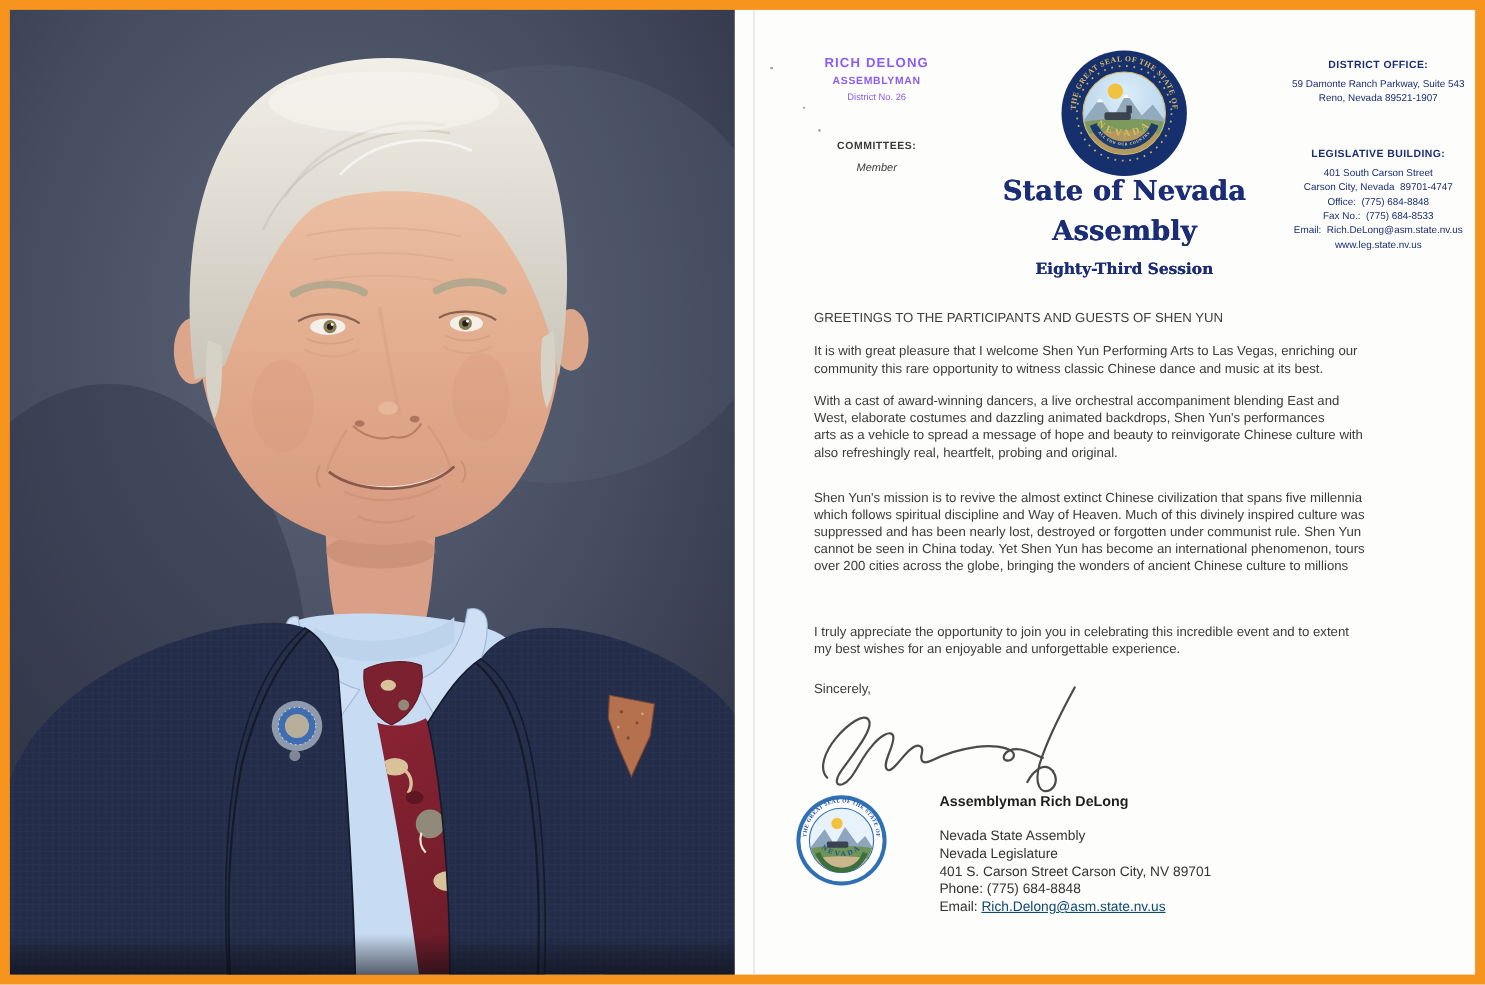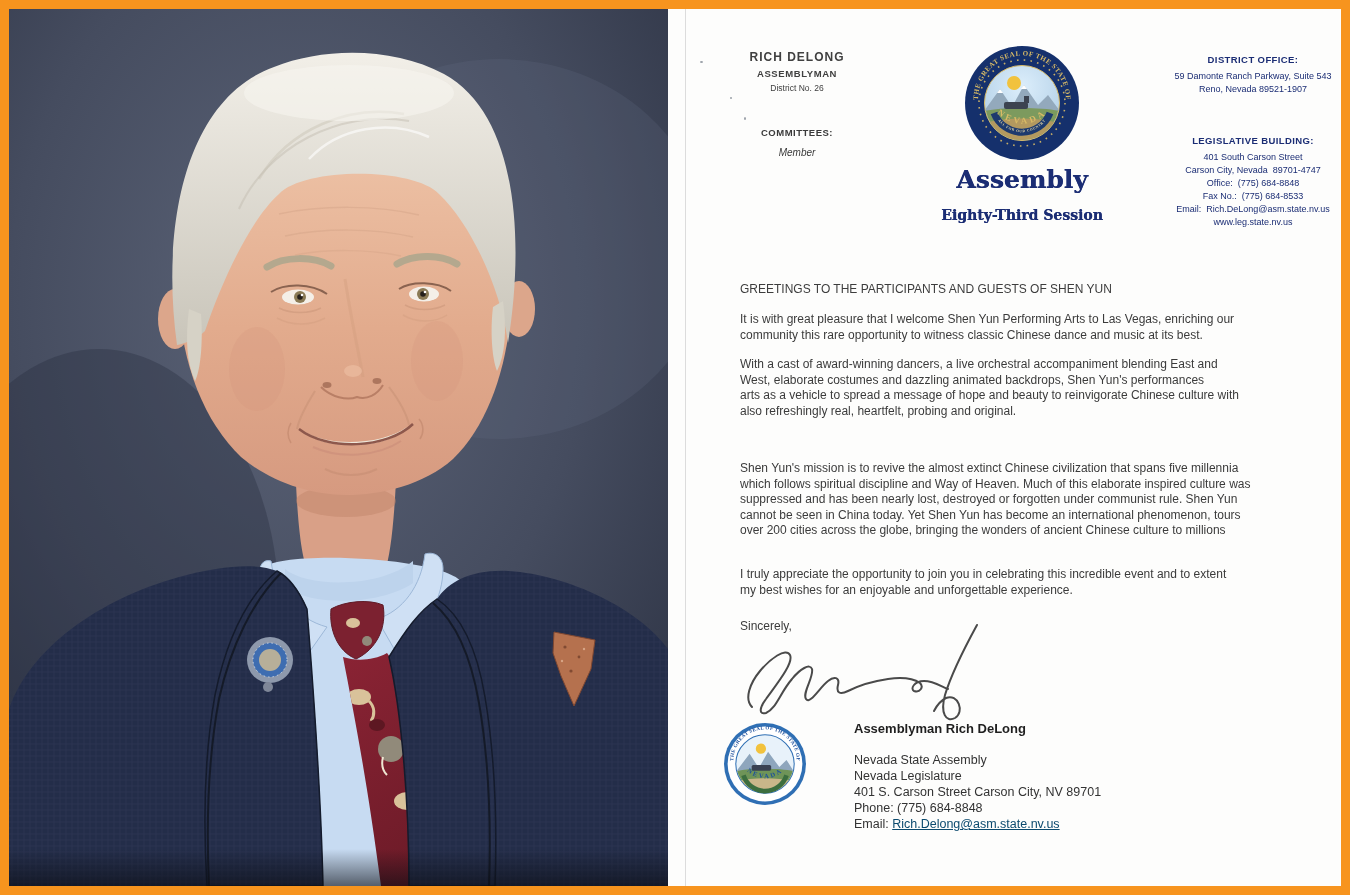--- a/index.html
+++ b/index.html
@@ -3,21 +3,21 @@
 <meta charset="utf-8">
 <style>
   html,body{margin:0;padding:0;background:#e8e8e8;}
   .canvas{position:relative;width:1350px;height:895px;background:#F7941E;overflow:hidden;}
   .inner{position:absolute;left:9px;top:9px;width:1332px;height:877px;display:flex;}
   .photo{position:relative;width:659px;height:877px;overflow:hidden;background:#3a4052;}
   .photo svg{display:block;}
   .letter{position:relative;width:673px;height:877px;background:#fdfdfc;font-family:"Liberation Sans",sans-serif;color:#3b3b3b;}
   .page-edge{position:absolute;left:17px;top:0;width:1px;height:877px;background:#dcdcdc;}
   .speck{position:absolute;background:#9aa0a8;border-radius:50%;}
-  .hdr-left{position:absolute;left:49px;top:41px;width:160px;text-align:center;color:#404040;}
+  .hdr-left{position:absolute;left:49px;top:41px;width:160px;text-align:center;color:#8b5cf6;}
   .hdr-name{font-size:12px;font-weight:bold;letter-spacing:1px;}
   .hdr-title{font-size:9.5px;font-weight:bold;letter-spacing:0.6px;margin-top:4px;}
   .hdr-district{font-size:8.5px;margin-top:4px;}
   .committees{position:absolute;left:49px;top:118px;width:160px;text-align:center;color:#3a3a3a;}
   .com-heading{font-size:9.5px;font-weight:bold;letter-spacing:0.5px;}
   .com-role{font-size:10px;font-style:italic;margin-top:9px;}
   .com-items{margin-top:6px;font-size:9.5px;line-height:14px;}
   .seal-top{position:absolute;left:296px;top:36px;width:116px;height:116px;}
   .org{position:absolute;left:214px;top:150px;width:280px;text-align:center;color:#1b2d74;font-family:"DejaVu Serif",serif;font-weight:bold;}
   .org-l1{font-size:25px;line-height:30px;text-shadow:0.4px 0 0 #1b2d74;}
@@ -25,21 +25,21 @@
   .org-session{font-size:14px;margin-top:12px;text-shadow:0.3px 0 0 #1b2d74;}
   .hdr-right{position:absolute;left:465px;width:240px;text-align:center;color:#1b2d74;}
   .hdr-right.district{top:45px;}
   .hdr-right.building{top:126px;}
   .blk-heading{font-size:9.5px;font-weight:bold;letter-spacing:0.4px;}
   .blk-lines{margin-top:5px;font-size:9px;line-height:13px;}
   .blk-lines div{white-space:pre;}
   .salutation{position:absolute;left:72px;top:273px;font-size:12px;color:#3d3d3d;}
   .para{position:absolute;left:72px;font-size:12px;line-height:15.5px;color:#3b3b3b;}
   .para div{white-space:pre;}
-  .p1{top:303px;} .p2{top:348px;} .p3{top:452px;} .p4{top:558px;}
+  .p1{top:303px;} .p2{top:348px;} .p3{top:436px;} .p4{top:558px;}
   .closing{position:absolute;left:72px;top:610px;font-size:12px;}
   .signature{position:absolute;left:68px;top:612px;width:265px;height:108px;}
   .seal-bottom{position:absolute;left:55px;top:713px;width:84px;height:84px;}
   .sig-name{position:absolute;left:186px;top:712px;font-size:13px;font-weight:bold;color:#1f1f1f;}
   .contact{position:absolute;left:186px;top:743px;font-size:12.5px;line-height:16px;color:#333;}
   .contact .email-row{white-space:pre;}
   .email-link{color:#0c4a6e;text-decoration:underline;margin-top:40px;}
   .seal-ring-text{font-family:"Liberation Serif",serif;font-weight:bold;}
 </style>
 </head>
@@ -258,20 +258,21 @@
         </text>
         <text class="seal-ring-text" font-size="7" fill="#d9bb66" letter-spacing="0.5">
           <textPath href="#arcTop" startOffset="50%" text-anchor="middle">THE GREAT SEAL OF THE STATE OF</textPath>
         </text>
         <text class="seal-ring-text" font-size="9" fill="#d9bb66" letter-spacing="3">
           <textPath href="#arcBot" startOffset="50%" text-anchor="middle">NEVADA</textPath>
         </text>
       </svg>
 
       <div class="org">
+        <div class="org-l1">State of Nevada</div>
         <div class="org-l2">Assembly</div>
         <div class="org-session">Eighty-Third Session</div>
       </div>
 
       <div class="hdr-right district">
         <div class="blk-heading">DISTRICT OFFICE:</div>
         <div class="blk-lines">
             <div>59 Damonte Ranch Parkway, Suite 543</div>
             <div>Reno, Nevada 89521-1907</div>
           </div>
@@ -294,21 +295,21 @@
           <div>community this rare opportunity to witness classic Chinese dance and music at its best.</div>
         </div>
       <div class="para p2">
           <div>With a cast of award-winning dancers, a live orchestral accompaniment blending East and</div>
           <div>West, elaborate costumes and dazzling animated backdrops, Shen Yun's performances</div>
           <div>arts as a vehicle to spread a message of hope and beauty to reinvigorate Chinese culture with</div>
           <div>also refreshingly real, heartfelt, probing and original.</div>
         </div>
       <div class="para p3">
           <div>Shen Yun's mission is to revive the almost extinct Chinese civilization that spans five millennia</div>
-          <div>which follows spiritual discipline and Way of Heaven. Much of this elaborate inspired culture was</div>
+          <div>which follows spiritual discipline and Way of Heaven. Much of this divinely inspired culture was</div>
           <div>suppressed and has been nearly lost, destroyed or forgotten under communist rule. Shen Yun</div>
           <div>cannot be seen in China today. Yet Shen Yun has become an international phenomenon, tours</div>
           <div>over 200 cities across the globe, bringing the wonders of ancient Chinese culture to millions</div>
         </div>
       <div class="para p4">
           <div>I truly appreciate the opportunity to join you in celebrating this incredible event and to extent</div>
           <div>my best wishes for an enjoyable and unforgettable experience.</div>
         </div>
       <div class="closing">Sincerely,</div>
 

